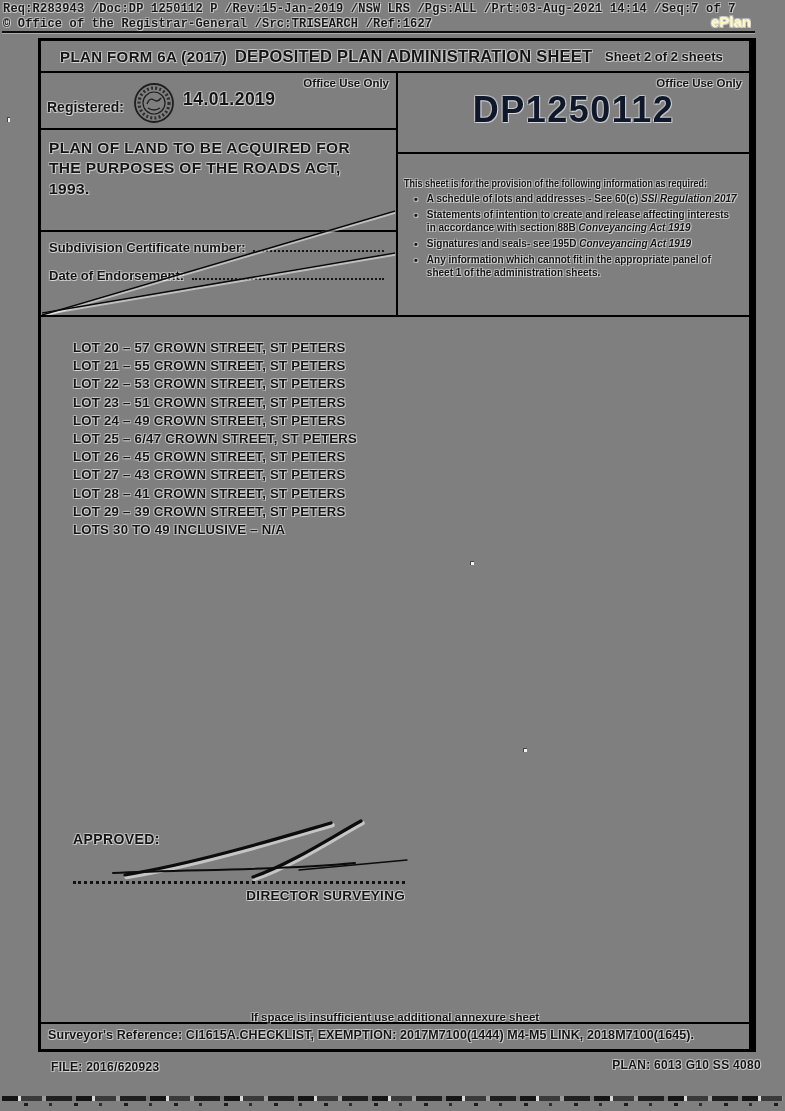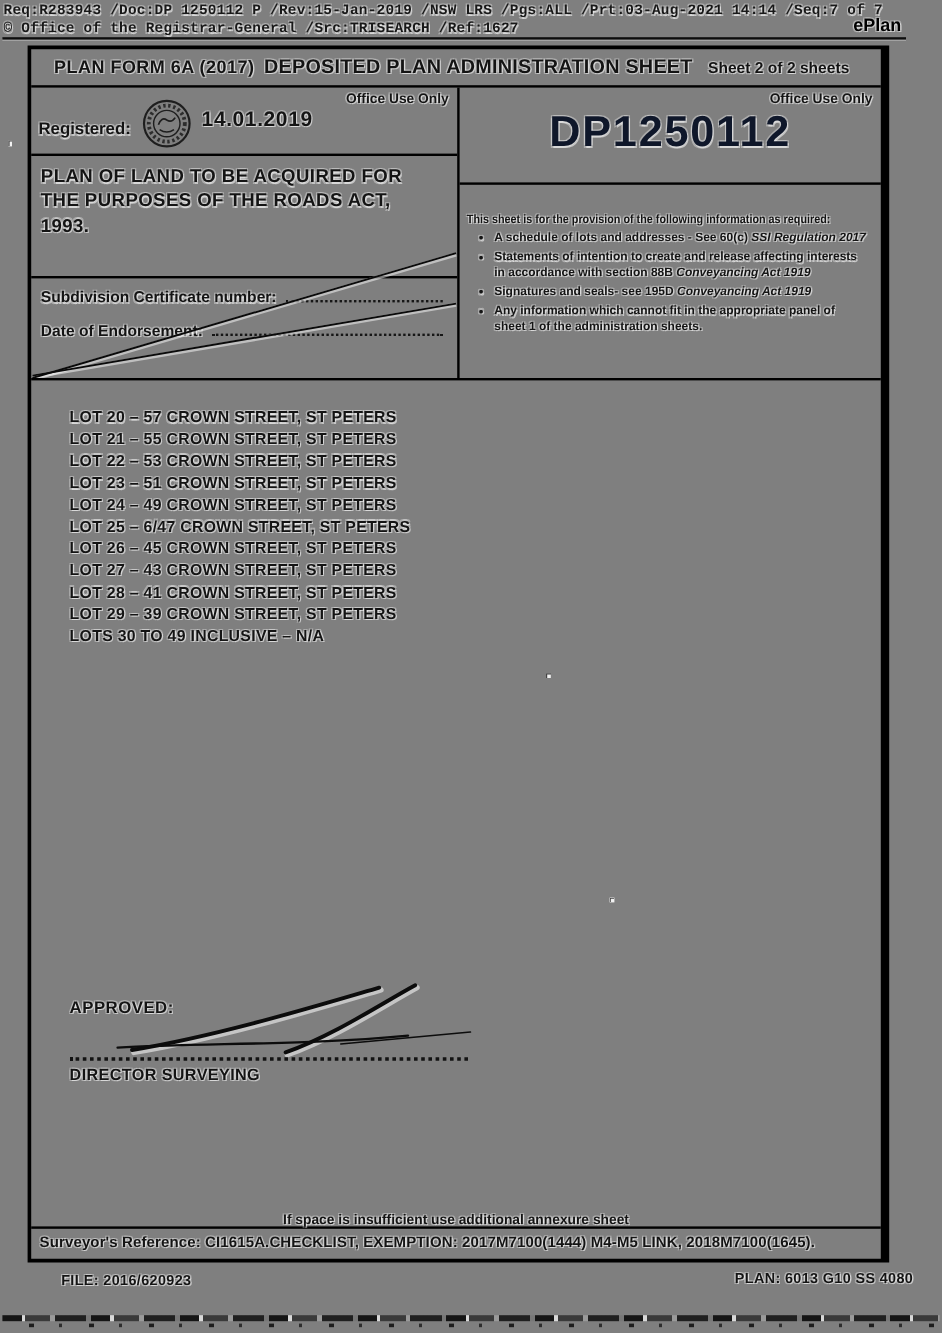--- a/index.html
+++ b/index.html
@@ -14,25 +14,25 @@
   .halo {
     text-shadow: 1px 1px 0 rgba(255,255,255,.55), -1px 1px 0 rgba(255,255,255,.35),
                  1px -1px 0 rgba(255,255,255,.35), -1px -1px 0 rgba(255,255,255,.35);
   }
   .abs { position:absolute; }
   
   .scan-line { font-family:"Liberation Mono", monospace; font-weight:700; font-size:12px;
                letter-spacing:.2px; color:#181818; white-space:nowrap; }
   #hdr1 { left:3px; top:2px; }
   #hdr2 { left:3px; top:17px; }
-  #eplan { right:34px; top:13px; font-weight:700; font-size:15px; color:#000000; }
+  #eplan { right:34px; top:13px; font-weight:700; font-size:15px; color:#fef9c3; }
   #hdr-rule { left:2px; top:31px; width:753px; height:2px; background:#0d0d0d;
               box-shadow:0 1px 0 rgba(255,255,255,.35); }
   
-  #form { left:23px; top:38px; width:718px; height:1014px;
+  #form { left:38px; top:38px; width:718px; height:1014px;
           border:3px solid #000; border-right-width:7px; }
   .panel { position:absolute; }
   #title-row { left:0; top:0; width:708px; height:32px; border-bottom:2px solid #000; }
   #form-name  { left:19px;  top:7px; font-size:15px; font-weight:700; letter-spacing:.4px; }
   #main-title { left:194px; top:6px; font-size:16.5px; font-weight:700; letter-spacing:.2px; }
   #sheet-info { left:564px; top:8px; font-size:13px; font-weight:700; }
   
   #left-col  { left:0; top:32px; width:357px; height:242px; border-right:2px solid #000; }
   #right-col { left:357px; top:32px; width:351px; height:242px; }
   #reg-panel     { left:0; top:0; width:355px; height:57px; border-bottom:2px solid #000; }
@@ -63,21 +63,21 @@
   #info-bullets em { font-style:italic;text-align:center; }
   
   #main-panel { left:0; top:274px; width:708px; height:896px;
                 border-top:2px solid #000; border-bottom:2px solid #000; }
   #lot-list { position:absolute; left:32px; top:22px; }
   .lot-line { font-size:13.2px; font-weight:700; letter-spacing:.25px; line-height:18.2px;
               white-space:nowrap; }
   #approved-label { left:32px; top:514px; font-size:14px; font-weight:700; letter-spacing:.4px; }
   #signature-svg { left:62px; top:498px; width:312px; height:70px; }
   #sig-dotline { left:32px; top:564px; width:332px; height:0; border-bottom:3px dotted #131313; }
-  #approved-titles { left:32px; top:571px; width:332px; text-align:left;
+  #approved-titles { left:32px; top:571px; width:332px; text-align:right;
                      font-size:13.5px; font-weight:700; line-height:16.5px; letter-spacing:.3px; }
   
   #annex-row { left:0; top:966px; width:708px; height:17px; border-bottom:2px solid #000;
                text-align:center; }
   #annex-note { font-size:11.5px; font-weight:700; line-height:15px; }
   #surveyor-row { left:0; top:983px; width:708px; height:25px; }
   #surveyor-ref { position:absolute; left:7px; top:4px; font-size:12.5px; font-weight:700;
                   white-space:nowrap; letter-spacing:.1px; }
   
   #file-ref { left:38px; top:1060px; font-size:12px; font-weight:700; letter-spacing:.3px;padding-left:13px; }

